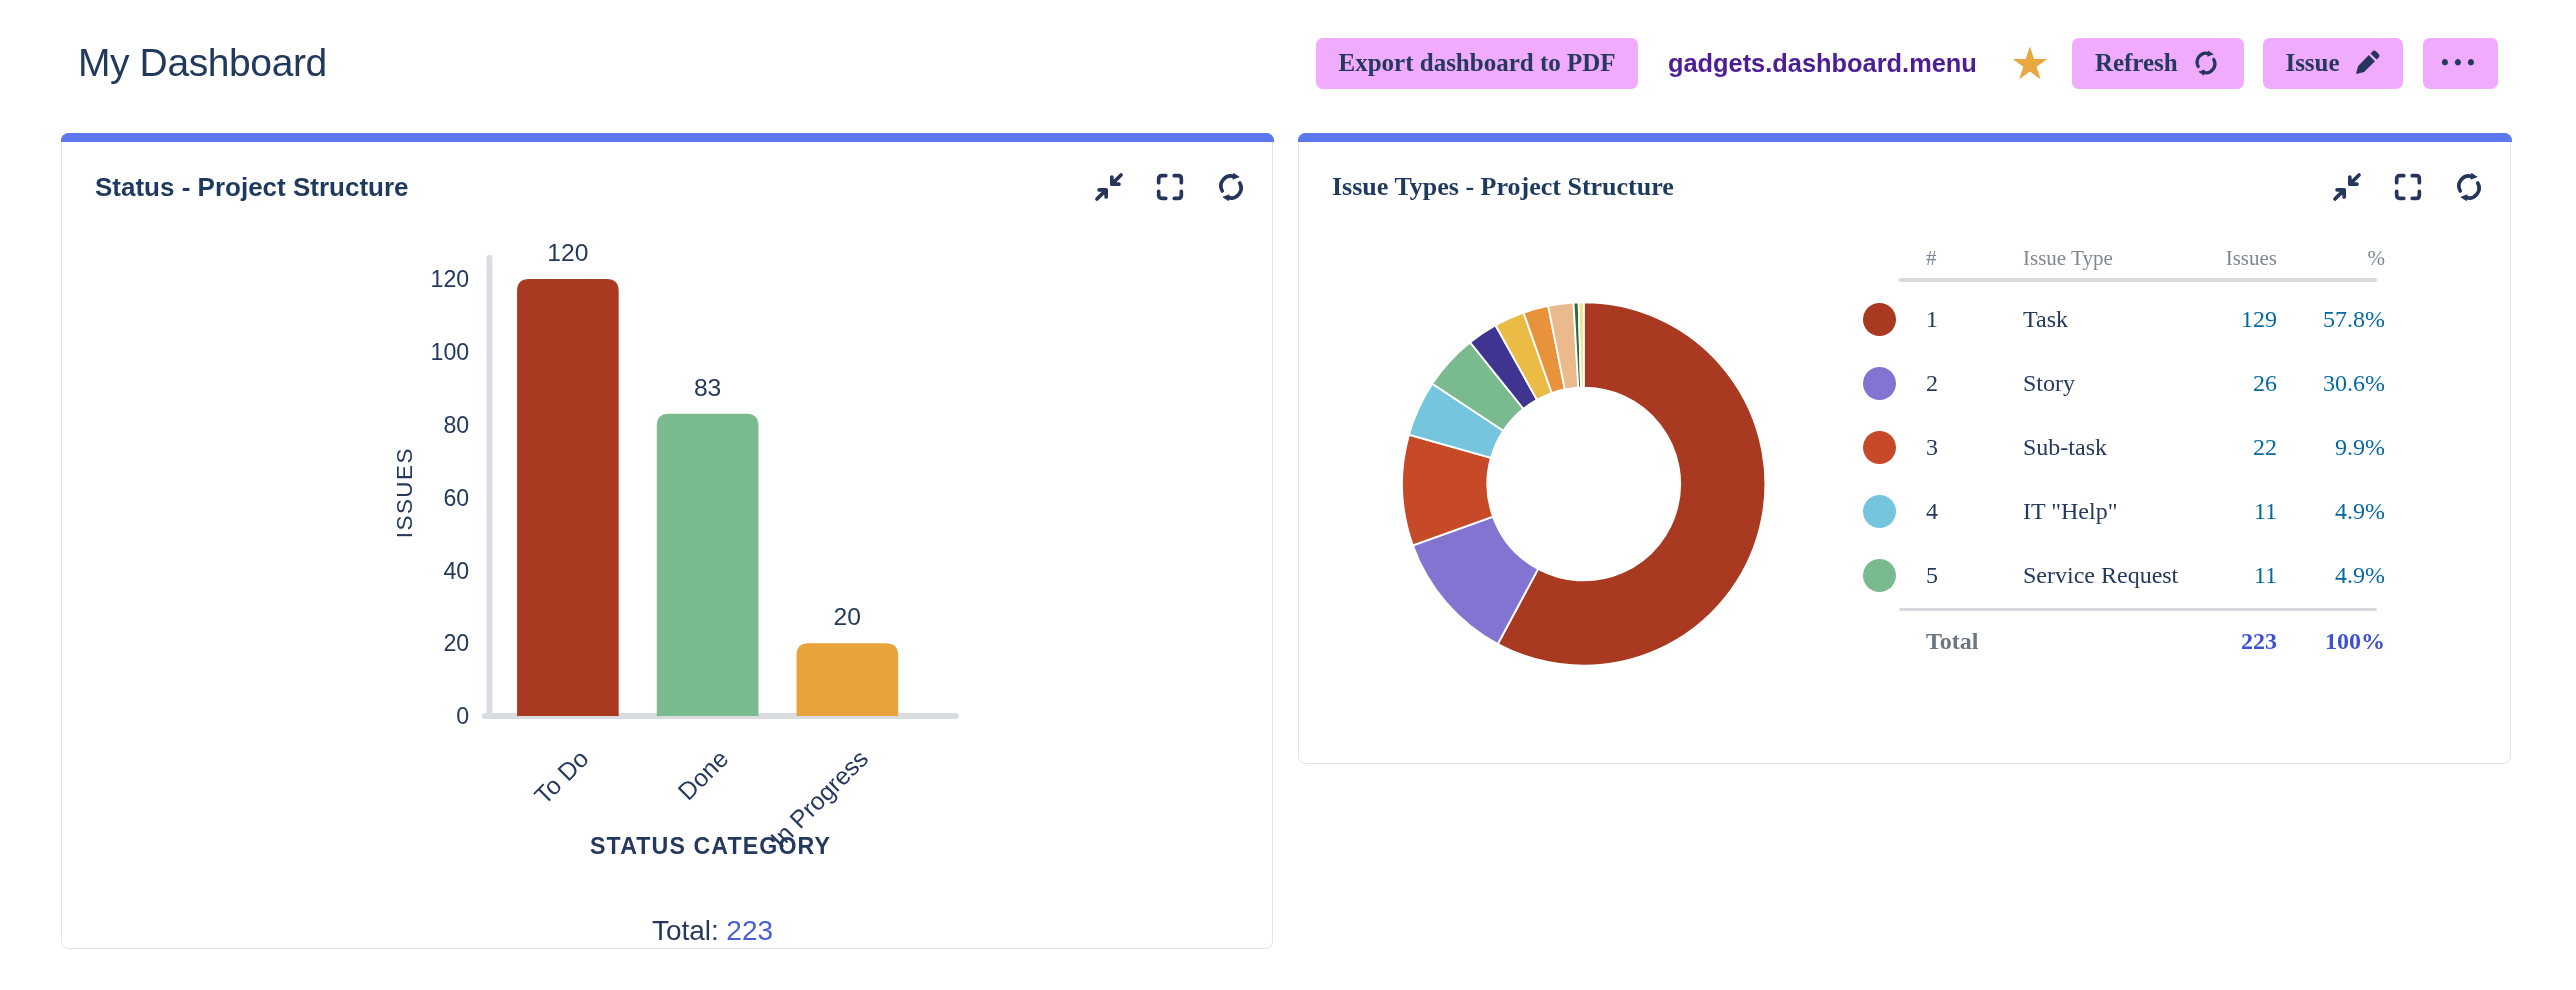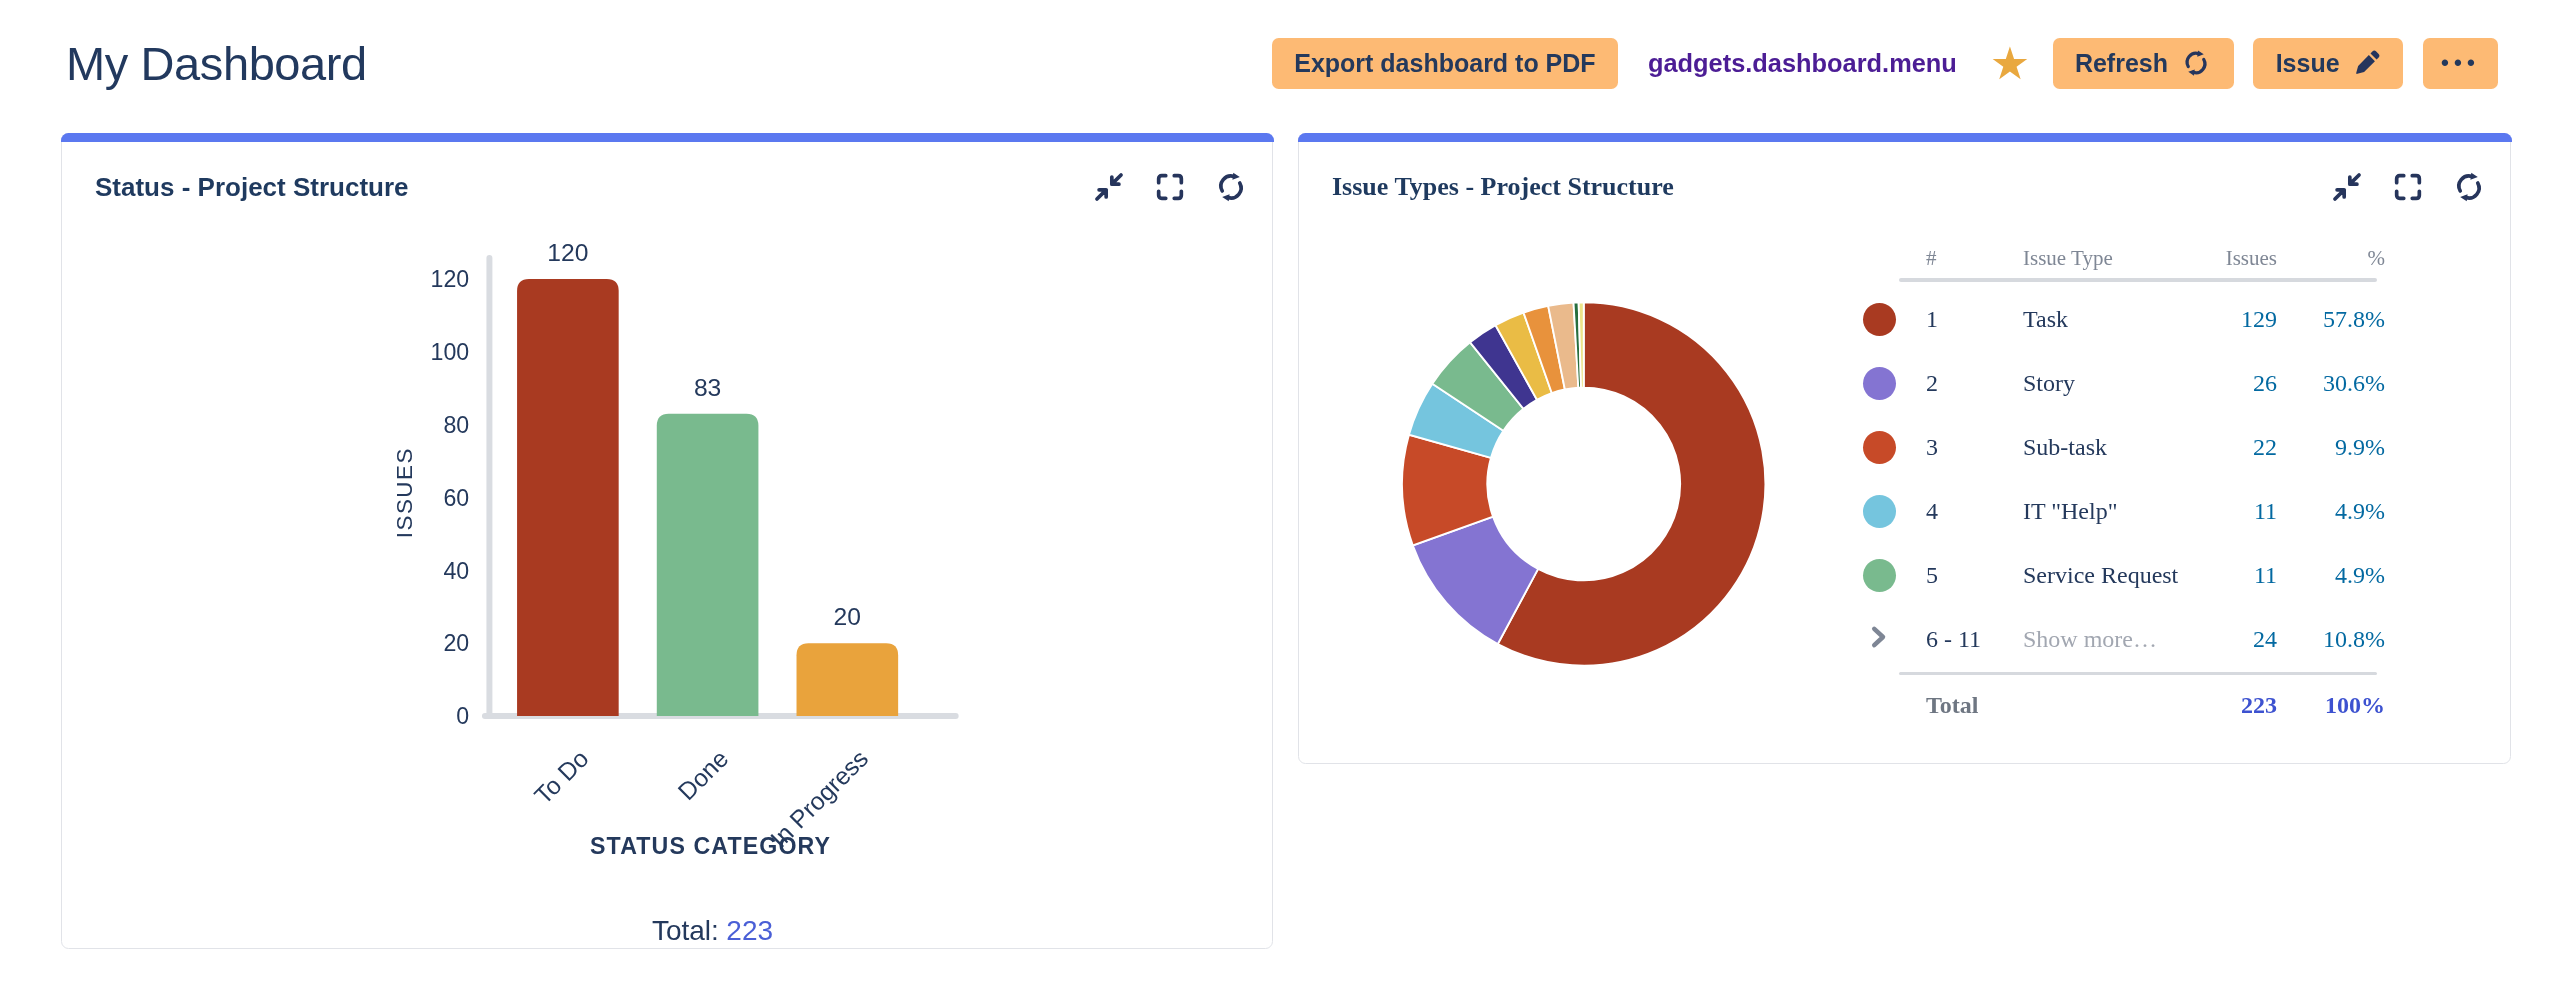--- a/index.html
+++ b/index.html
@@ -8,26 +8,26 @@
     width: 2576px; height: 990px; position: relative; overflow: hidden;
     font-family: "Liberation Sans", "DejaVu Sans", sans-serif;
     color: #24395c;
   }
 
   
   .top-header {
     position: absolute; left: 66px; top: 27px; right: 78px; height: 72px;
     display: flex; align-items: center;
   }
-  .page-title { font-size: 47px; font-weight: 500; color: #22395e; letter-spacing: -0.4px; }
+  .page-title { font-size: 39px; font-weight: 500; color: #22395e; letter-spacing: -0.4px; margin-left: 12px; }
   .toolbar { margin-left: auto; display: flex; align-items: center; gap: 19.4px; }
   .btn {
-    background: #fdba74; border: none; border-radius: 6.7px; height: 51px;
+    background: #f0abfc; border: none; border-radius: 6.7px; height: 51px;
     display: flex; align-items: center; gap: 13.5px; padding: 0 22.4px;
-    font-family: Liberation Sans, sans-serif; font-size: 25px; font-weight: 600; color: #24395c; cursor: pointer;
+    font-family: Liberation Serif, serif; font-size: 25px; font-weight: 600; color: #24395c; cursor: pointer;
   }
   .btn.more { padding: 0 18px; font-size: 22.4px; letter-spacing: 5.2px; font-weight: 700; }
   .menu-label { font-size: 25.4px; font-weight: 700; color: #4c1d95; margin: 0 10.5px; }
   .star { font-size: 45px; line-height: 1; color: #e9a83f; cursor: pointer; margin: 0 3px; }
 
   
   .card {
     position: absolute; background: #fff; border: 1.5px solid #e1e3e8; border-radius: 7.5px;
   }
   .card-topbar {
@@ -250,29 +250,20 @@
         </div>
         <div class="it-row">
           <div>
             <div class="swatch" style="background: rgb(121, 186, 142);"></div>
           </div>
           <div class="">5</div>
           <div class="">Service Request</div>
           <div class="col-right link">11</div>
           <div class="col-right link">4.9%</div>
         </div>
-        <div class="it-row">
-          <div><svg class="chev" viewBox="0 0 24 24">
-              <path d="M9 5.5 L16 12 L9 18.5" stroke="#7e8695" stroke-width="3.6" fill="none" stroke-linecap="round" stroke-linejoin="round"></path>
-            </svg></div>
-          <div class="">6 - 11</div>
-          <div class="muted">Show more…</div>
-          <div class="col-right link">24</div>
-          <div class="col-right link">10.8%</div>
-        </div>
       </div>
     <div class="hr"></div>
     <div class="it-row it-total">
       <div></div>
       <div class="tlabel">Total</div>
       <div class="col-right link">223</div>
       <div class="col-right link">100%</div>
     </div>
   </div>
 </div>

